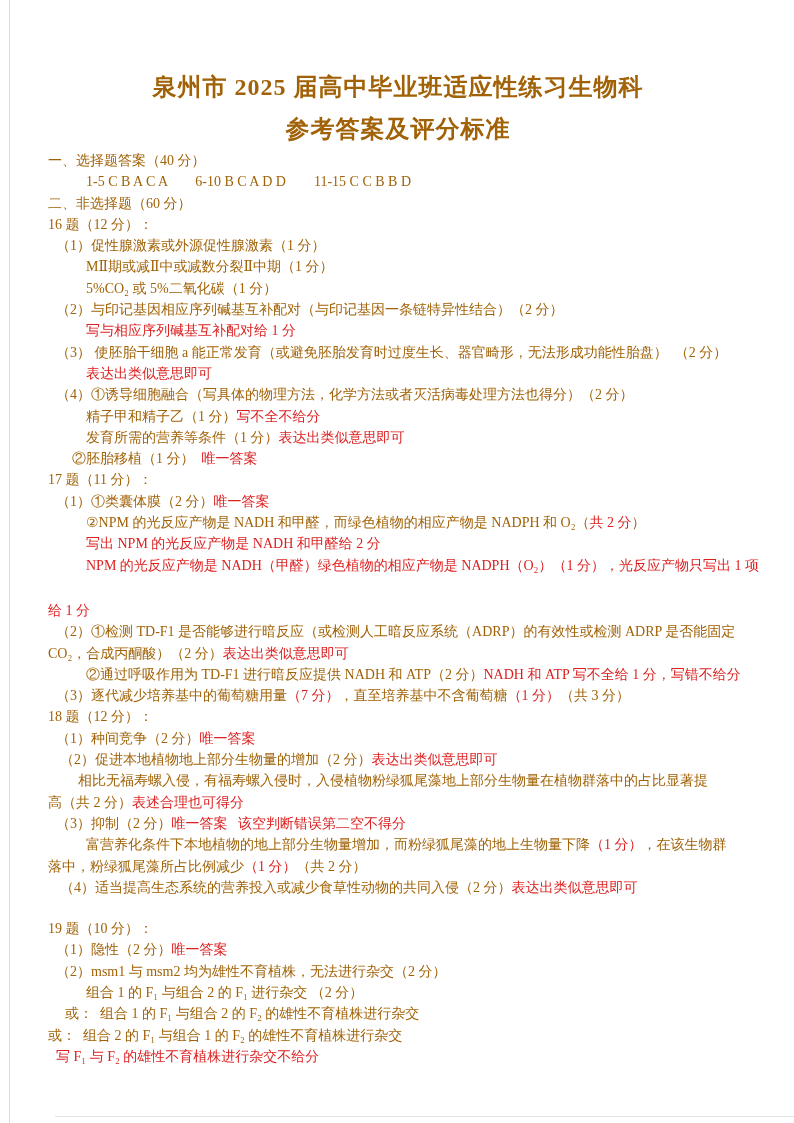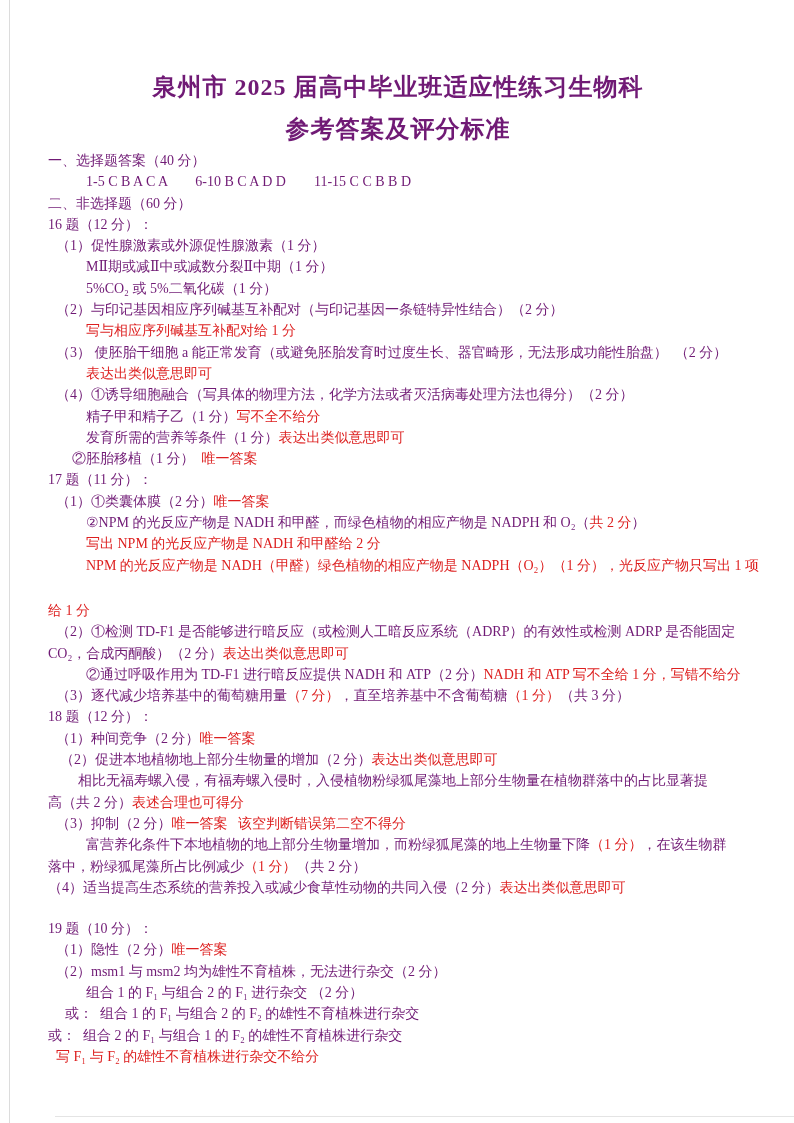--- a/index.html
+++ b/index.html
@@ -47,21 +47,21 @@
   .line.title {
     font-size: 24px;
     font-weight: bold;
     line-height: 42px;
     min-height: 42px;
     text-align: center;
     letter-spacing: 1px;
     white-space: pre;
   }
   .seg-red { color: #dd1f1f; }
-  .seg-black { color: #701a75; text-align: right; }
+  .seg-black { color: #a16207; text-align: right; }
 </style>
 </head>
 <body>
 
 <div class="page">
   <div class="scan-edge-left"></div>
   <div class="scan-edge-bottom"></div>
   <div class="content" id="doc-content">
       <div class="line title"><span class="seg-black">泉州市 2025 届高中毕业班适应性练习生物科</span></div>
       <div class="line title"><span class="seg-black">参考答案及评分标准</span></div>
@@ -91,21 +91,21 @@
       <div class="line" style="margin-left: 38px;"><span class="seg-black">②通过呼吸作用为 TD-F1 进行暗反应提供 NADH 和 ATP（2 分）</span><span class="seg-red">NADH 和 ATP 写不全给 1 分，写错不给分</span></div>
       <div class="line" style="margin-left: 8px;"><span class="seg-black">（3）逐代减少培养基中的葡萄糖用量</span><span class="seg-red">（7 分）</span><span class="seg-black">，直至培养基中不含葡萄糖</span><span class="seg-red">（1 分）</span><span class="seg-black">（共 3 分）</span></div>
       <div class="line" style="margin-left: 0px;"><span class="seg-black">18 题（12 分）：</span></div>
       <div class="line" style="margin-left: 8px;"><span class="seg-black">（1）种间竞争（2 分）</span><span class="seg-red">唯一答案</span></div>
       <div class="line" style="margin-left: 12px;"><span class="seg-black">（2）促进本地植物地上部分生物量的增加（2 分）</span><span class="seg-red">表达出类似意思即可</span></div>
       <div class="line" style="margin-left: 30px;"><span class="seg-black">相比无福寿螺入侵，有福寿螺入侵时，入侵植物粉绿狐尾藻地上部分生物量在植物群落中的占比显著提</span></div>
       <div class="line" style="margin-left: 0px;"><span class="seg-black">高（共 2 分）</span><span class="seg-red">表述合理也可得分</span></div>
       <div class="line" style="margin-left: 8px;"><span class="seg-black">（3）抑制（2 分）</span><span class="seg-red">唯一答案   该空判断错误第二空不得分</span></div>
       <div class="line" style="margin-left: 38px;"><span class="seg-black">富营养化条件下本地植物的地上部分生物量增加，而粉绿狐尾藻的地上生物量下降</span><span class="seg-red">（1 分）</span><span class="seg-black">，在该生物群</span></div>
       <div class="line" style="margin-left: 0px;"><span class="seg-black">落中，粉绿狐尾藻所占比例减少</span><span class="seg-red">（1 分）</span><span class="seg-black">（共 2 分）</span></div>
-      <div class="line" style="margin-left: 0; font-family: Liberation Serif, serif;"><span class="seg-black">（4）适当提高生态系统的营养投入或减少食草性动物的共同入侵（2 分）</span><span class="seg-red">表达出类似意思即可</span></div>
+      <div class="line" style="margin-left: 12px; font-family: Liberation Serif, serif;"><span class="seg-black">（4）适当提高生态系统的营养投入或减少食草性动物的共同入侵（2 分）</span><span class="seg-red">表达出类似意思即可</span></div>
       <div class="line" style="margin-left: 0px; margin-top: 20px;"><span class="seg-black">19 题（10 分）：</span></div>
       <div class="line" style="margin-left: 8px;"><span class="seg-black">（1）隐性（2 分）</span><span class="seg-red">唯一答案</span></div>
       <div class="line" style="margin-left: 8px;"><span class="seg-black">（2）msm1 与 msm2 均为雄性不育植株，无法进行杂交（2 分）</span></div>
       <div class="line" style="margin-left: 38px;"><span class="seg-black">组合 1 的 F₁ 与组合 2 的 F₁ 进行杂交 （2 分）</span></div>
       <div class="line" style="margin-left: 17px;"><span class="seg-black">或：  组合 1 的 F₁ 与组合 2 的 F₂ 的雄性不育植株进行杂交</span></div>
       <div class="line" style="margin-left: 0px;"><span class="seg-black">或：  组合 2 的 F₁ 与组合 1 的 F₂ 的雄性不育植株进行杂交</span></div>
       <div class="line" style="margin-left: 8px;"><span class="seg-red">写 F₁ 与 F₂ 的雄性不育植株进行杂交不给分</span></div>
     </div>
 </div>
 

